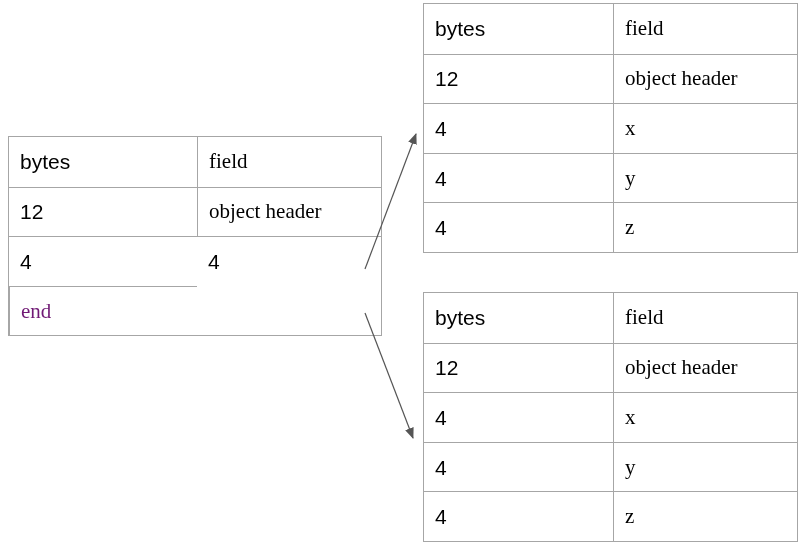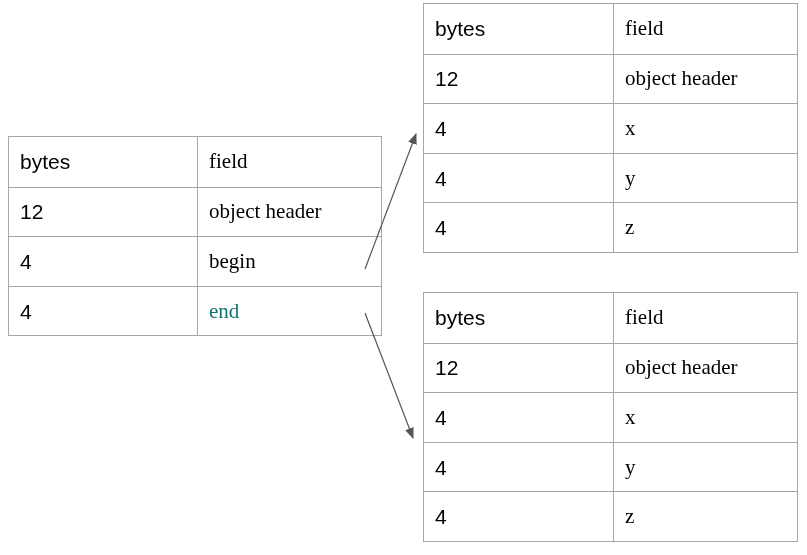--- a/index.html
+++ b/index.html
@@ -85,23 +85,22 @@
     <line stroke-width="1.2" marker-end="url(#ah)" x1="365" y1="269" x2="416" y2="134" stroke="#555555"></line>
     <line stroke-width="1.2" marker-end="url(#ah)" x1="365" y1="313" x2="413" y2="438" stroke="#555555"></line>
   </svg>
 
   <div class="tbl" id="tbl-outer" style="border-color: rgb(166, 166, 166);">
     <div class="cell c1 hr" style="color: rgb(0, 0, 0);">bytes</div>
     <div class="cell c2 hr" style="color: rgb(0, 0, 0); border-left-color: rgb(166, 166, 166);">field</div>
     <div class="cell c1" style="color: rgb(0, 0, 0); border-top-color: rgb(166, 166, 166);">12</div>
     <div class="cell c2" style="color: rgb(0, 0, 0); border-top-color: rgb(166, 166, 166); border-left-color: rgb(166, 166, 166);">object header</div>
     <div class="cell c1" style="color: rgb(0, 0, 0); border-top-color: rgb(166, 166, 166);">4</div>
-    <div class="cell c2" style="color: rgb(0, 0, 0); border-top-color: rgb(166, 166, 166); border-left-color: rgb(166, 166, 166);">begin</div>
     <div class="cell c1" style="color: rgb(0, 0, 0); border-top-color: rgb(166, 166, 166);">4</div>
-    <div class="cell c2" style="color: #0f766e; border-top-color: rgb(166, 166, 166); border-left-color: rgb(166, 166, 166);">end</div>
+    <div class="cell c2" style="color: #701a75; border-top-color: rgb(166, 166, 166); border-left-color: rgb(166, 166, 166);">end</div>
   </div>
 
   <div class="tbl" id="tbl-begin-target" style="border-color: rgb(166, 166, 166);">
     <div class="cell c1 hr" style="color: rgb(0, 0, 0);">bytes</div>
     <div class="cell c2 hr" style="color: rgb(0, 0, 0); border-left-color: rgb(166, 166, 166);">field</div>
     <div class="cell c1" style="color: rgb(0, 0, 0); border-top-color: rgb(166, 166, 166);">12</div>
     <div class="cell c2" style="color: rgb(0, 0, 0); border-top-color: rgb(166, 166, 166); border-left-color: rgb(166, 166, 166);">object header</div>
     <div class="cell c1" style="color: rgb(0, 0, 0); border-top-color: rgb(166, 166, 166);">4</div>
     <div class="cell c2" style="color: rgb(0, 0, 0); border-top-color: rgb(166, 166, 166); border-left-color: rgb(166, 166, 166);">x</div>
     <div class="cell c1" style="color: rgb(0, 0, 0); border-top-color: rgb(166, 166, 166);">4</div>

